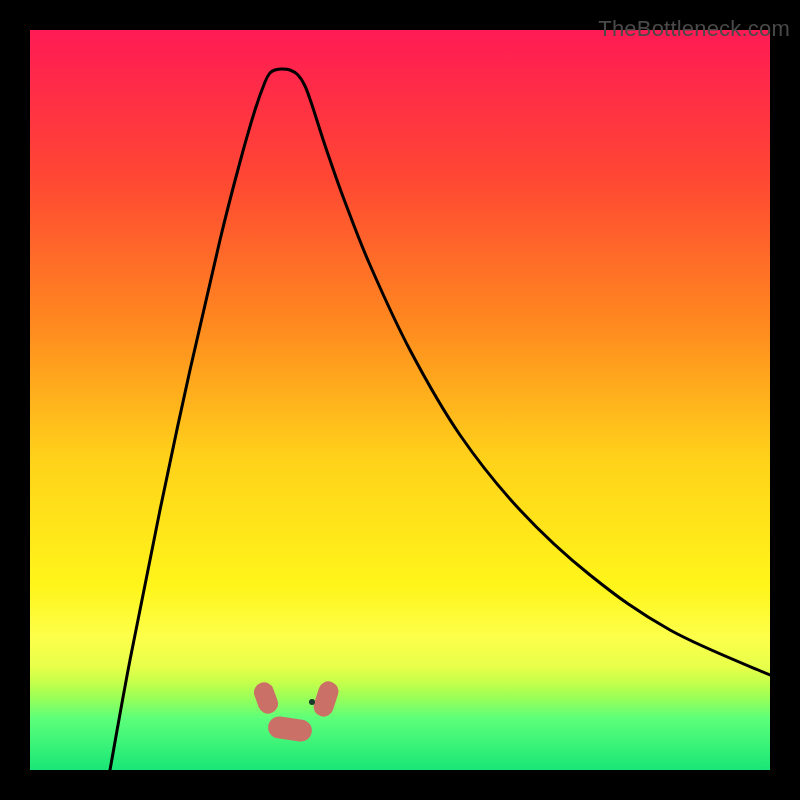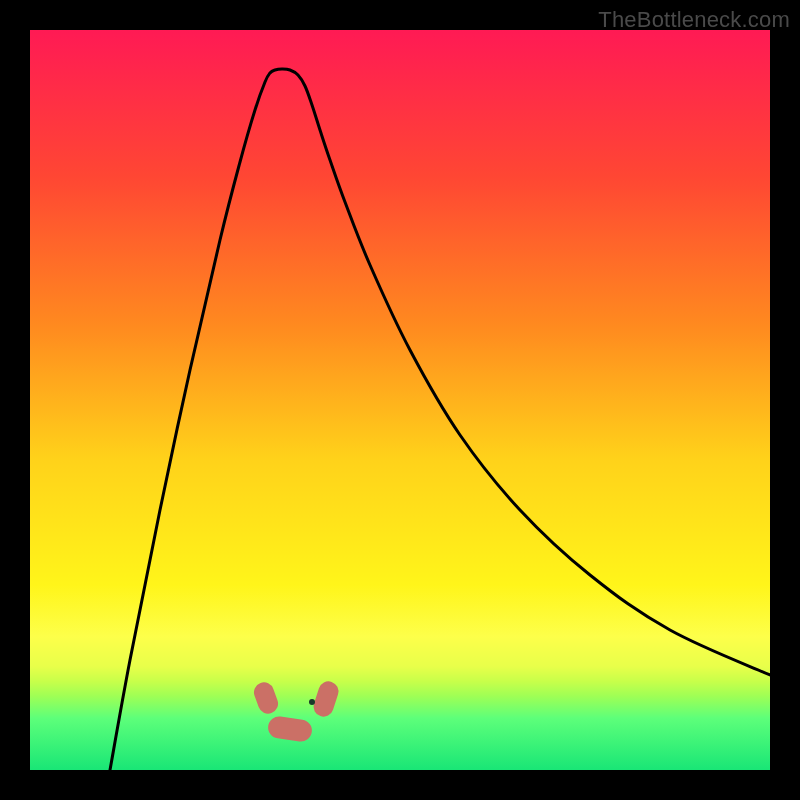--- a/index.html
+++ b/index.html
@@ -17,21 +17,21 @@
     width: 740px;
     height: 740px;
     overflow: hidden;
   }
   .gradient {
     position: absolute;
     inset: 0;
   }
   .watermark {
     position: absolute;
-    top: 7px;
+    top: 16px;
     right: 10px;
     font-family: Arial, Helvetica, sans-serif;
     font-size: 22px;
     color: #4a4a4a;
     font-weight: 500;
     letter-spacing: 0.2px;
   }
   svg.curve {
     position: absolute;
     inset: 0;

